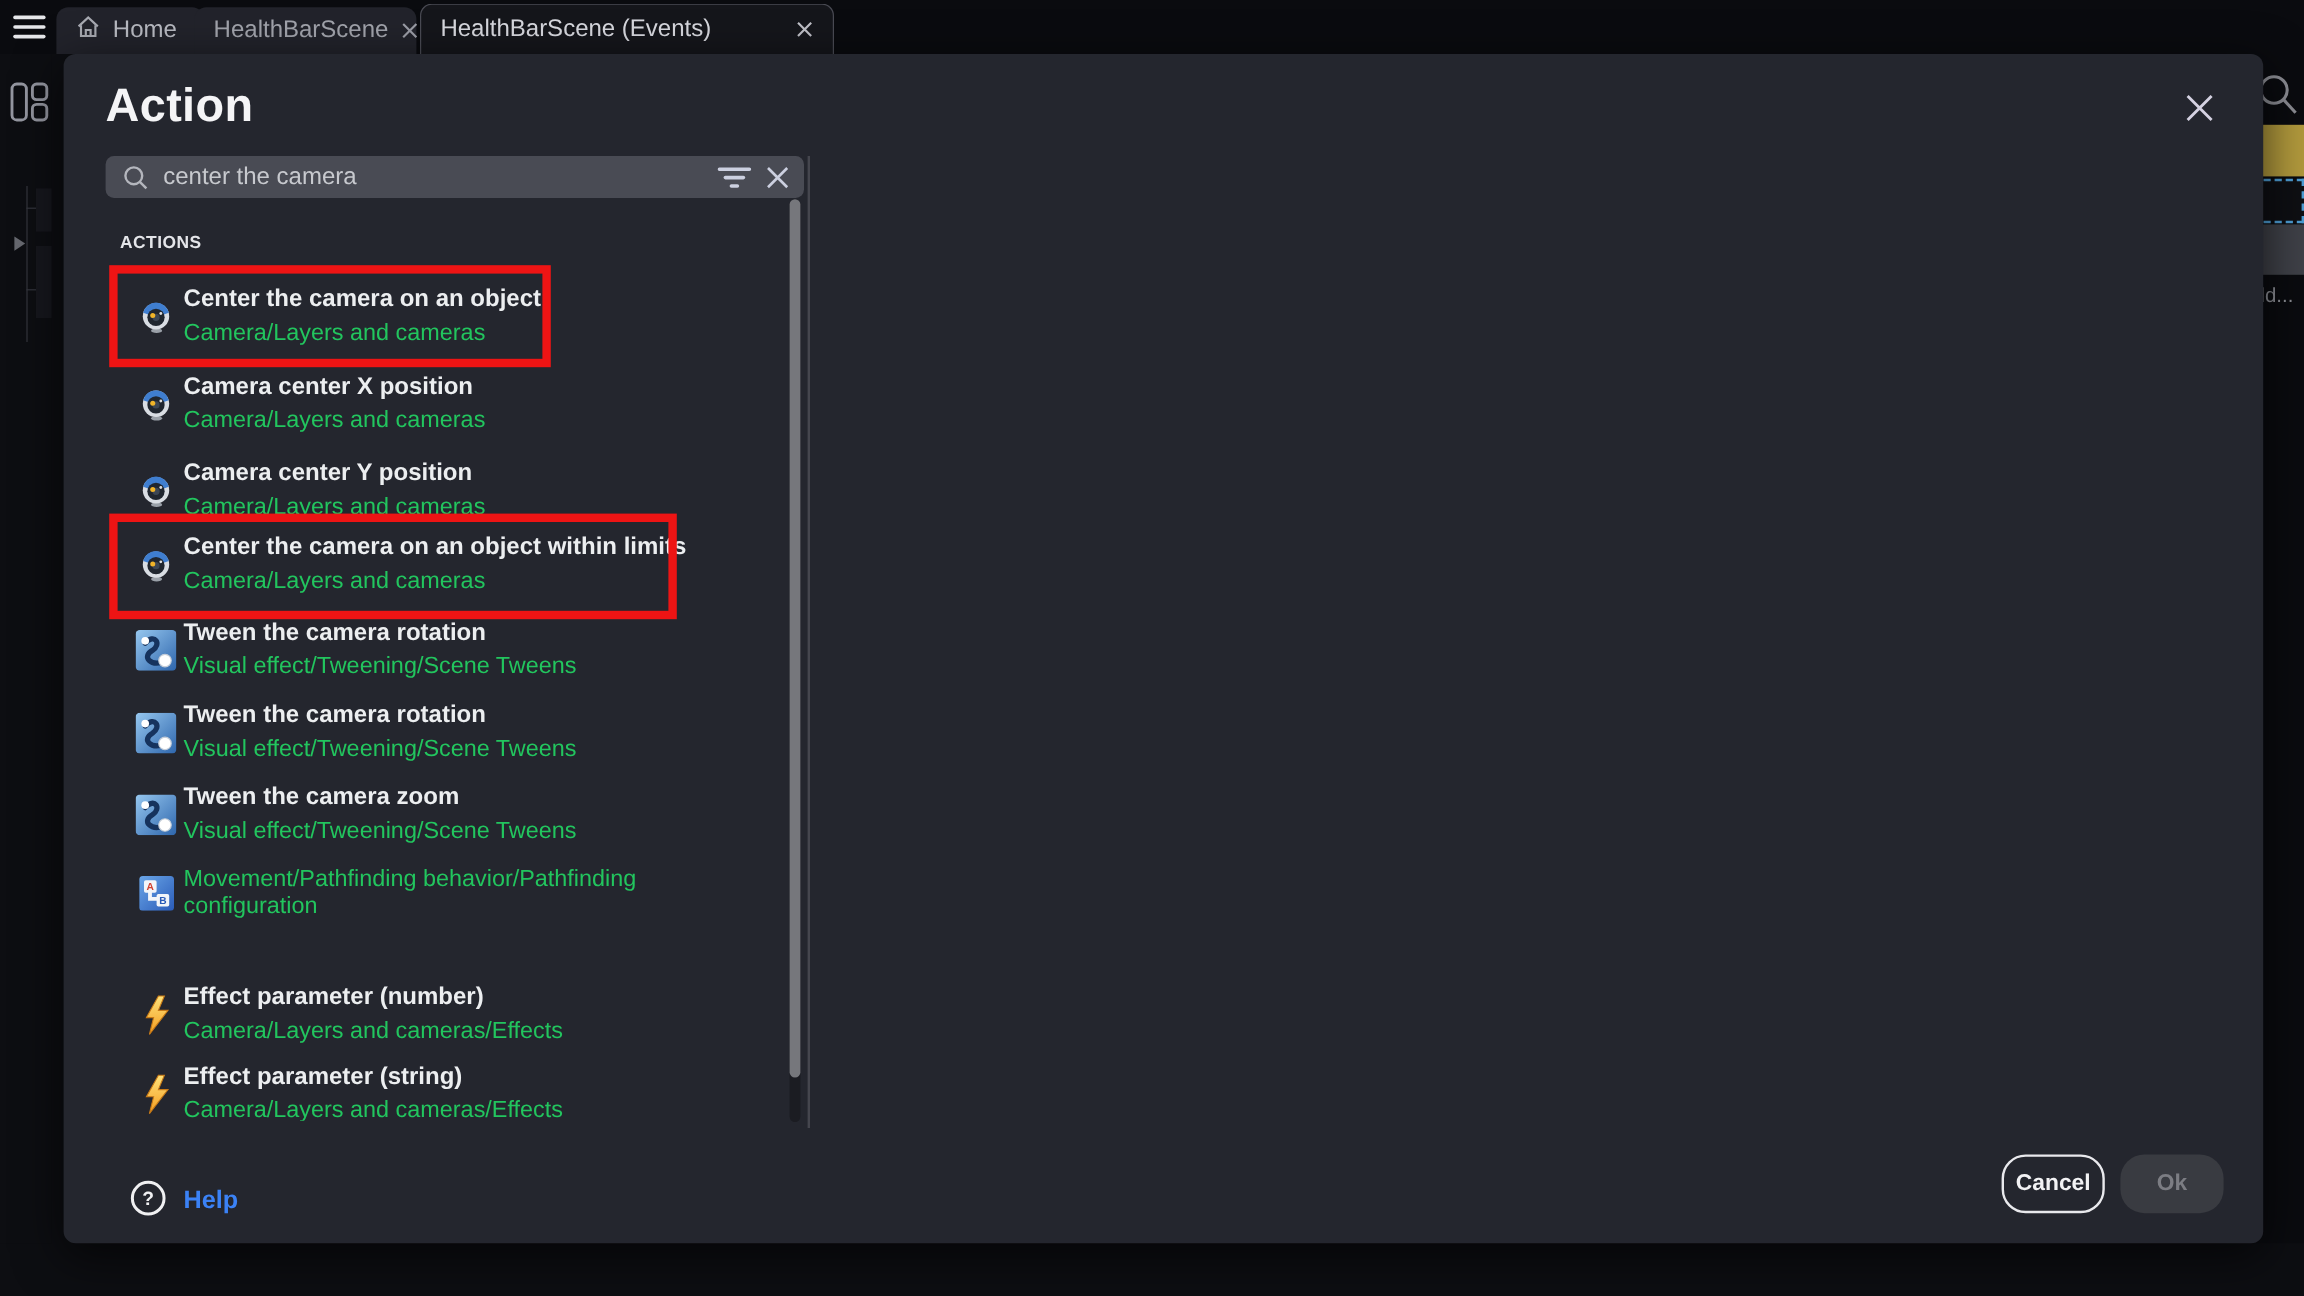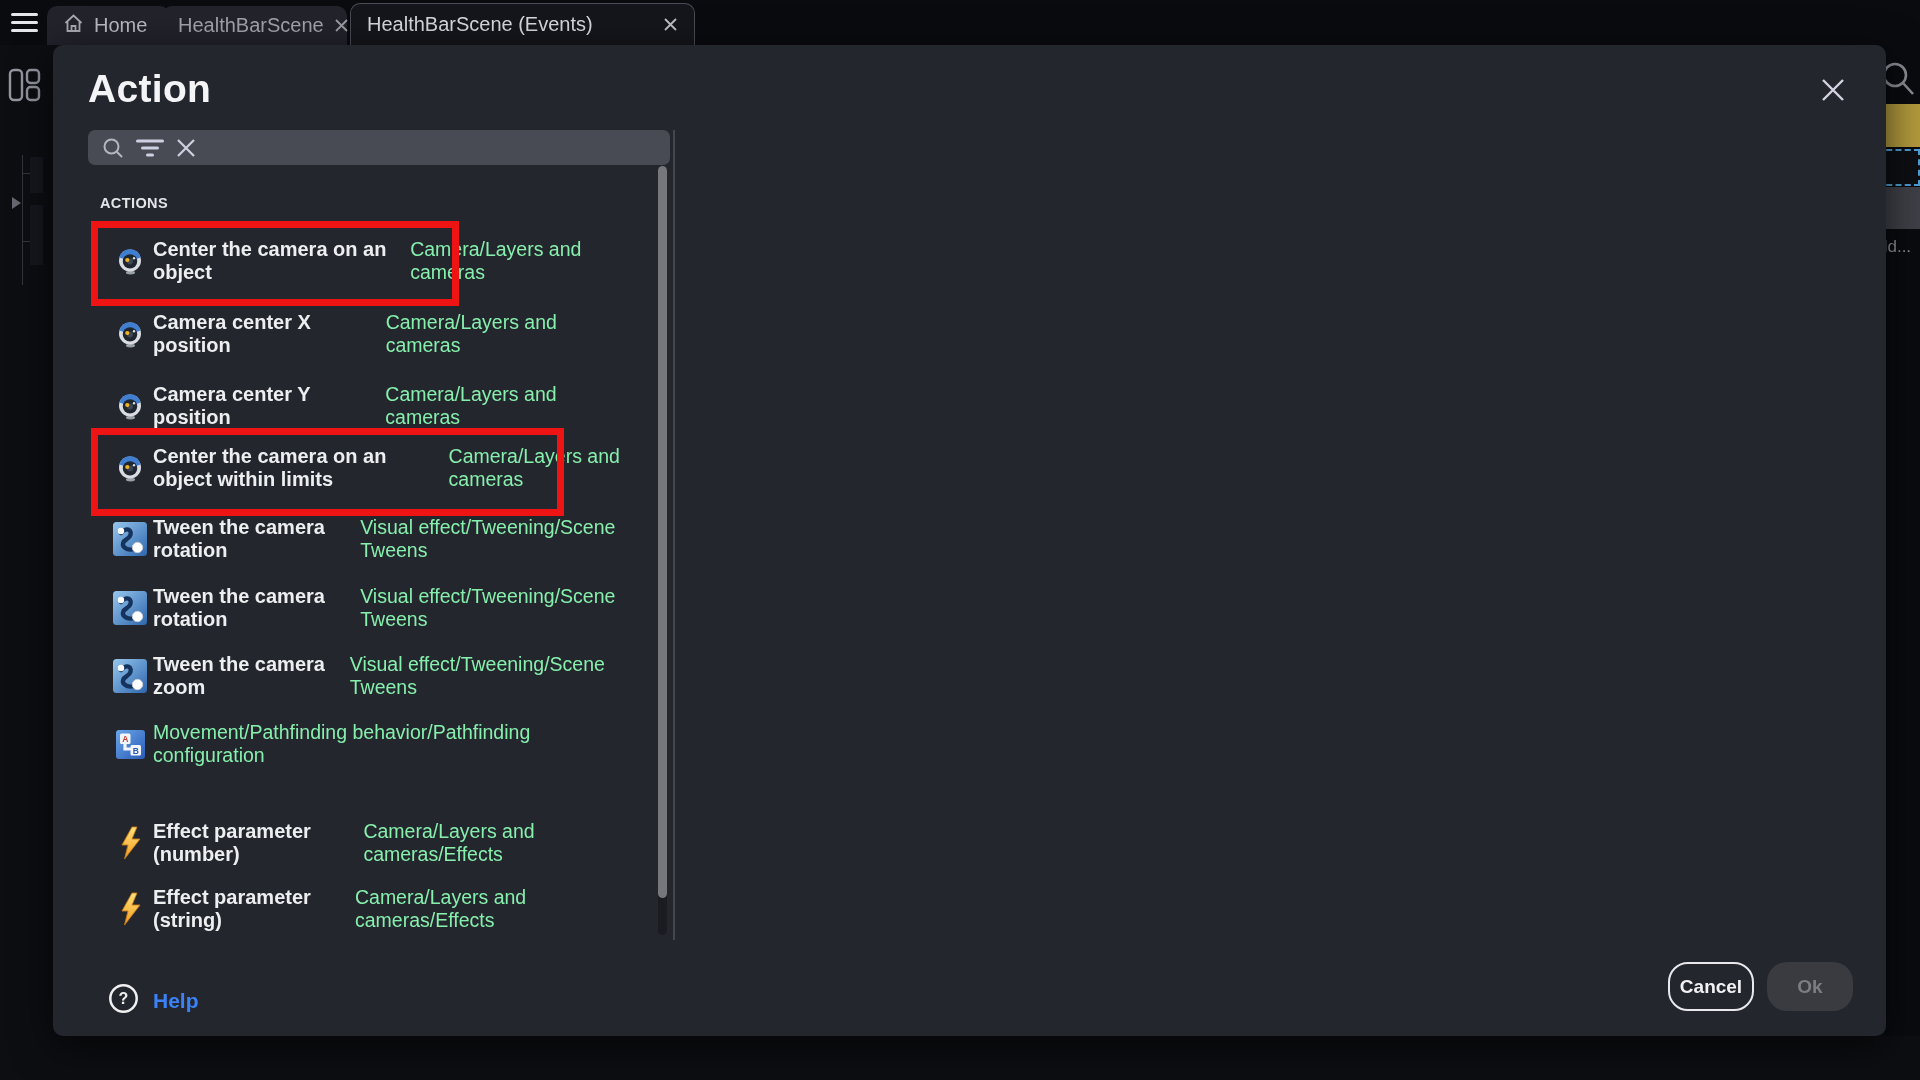--- a/index.html
+++ b/index.html
@@ -48,23 +48,23 @@
   .sb-ico { display:flex; align-items:center; cursor:pointer; }
 
   .divider { position:absolute; left:620px; top:85px; width:2px; height:810px; background:#45464e; }
   .scroll-track { position:absolute; left:605px; top:121px; width:9px; height:769px; background:#1b1c22; border-radius:5px; }
   .scroll-thumb { position:absolute; left:0; top:0; width:9px; height:732px; background:#76777c; border-radius:5px; cursor:grab; }
 
   .list { position:absolute; left:35px; top:125px; width:570px; height:764px; overflow:hidden; }
   .list-header { position:absolute; left:12px; top:25px; font-size:14.5px; font-weight:700; color:#e4e5e9; letter-spacing:.4px; }
   .row { position:absolute; left:19px; width:535px; display:flex; align-items:center; gap:0; cursor:pointer; }
   .row-icon { width:46px; min-width:46px; display:flex; justify-content:center; align-items:center; }
-  .row-text { display:flex; flex-direction:row; gap:5px; max-width:470px; }
+  .row-text { display:flex; flex-direction:column; gap:5px; max-width:470px; }
   .row-title { font-size:20px; font-weight:700; color:#eceef0; line-height:23px; }
-  .row-sub { font-size:19.5px; font-weight:400; color:#86efac; line-height:23px; }
+  .row-sub { font-size:19.5px; font-weight:400; color:#22c55e; line-height:23px; }
 
   .annot { position:absolute; border:7px solid #ee1414; z-index:6; pointer-events:none; }
   .annot.a1 { left:38px; top:176px; width:368px; height:85px; }
   .annot.a2 { left:38px; top:383px; width:473px; height:88px; }
 
   .footer-help { position:absolute; left:55px; top:938px; display:flex; align-items:center; gap:14px; cursor:pointer; }
   .help-label { font-size:21px; font-weight:700; color:#3b82f6; }
   .btn { position:absolute; top:917px; width:86px; height:49px; border-radius:20px; font-size:19px; font-weight:700;
          display:flex; align-items:center; justify-content:center; cursor:pointer; font-family:"Liberation Sans", sans-serif; }
   .btn.cancel { left:1615px; background:transparent; border:2px solid #e9e9ed; color:#f2f2f4; }
@@ -166,20 +166,21 @@
       </svg>
   </div>
 
   <div class="searchbar">
     <span class="sb-ico">
       <svg width="22" height="22" viewBox="0 0 22 22" fill="none" stroke="#b4b6bd" stroke-width="2">
           <circle cx="9.5" cy="9.5" r="7"></circle>
           <path d="M14.5 14.5 L20 20"></path>
         </svg>
     </span>
+    <input type="text" value="center the camera" style="">
     <span class="sb-ico">
       <svg width="28" height="22" viewBox="0 0 28 22" stroke="#ccd0e0" stroke-width="3" stroke-linecap="round">
         <path d="M1.5 4 H26.5"></path>
           <path d="M6.5 11 H21.5"></path>
           <path d="M11.5 18 H16.5"></path>
       </svg>
     </span>
     <span class="sb-ico">
       <svg width="20" height="20" viewBox="0 0 20 20" stroke="#ccd0e0" stroke-width="2.2">
           <path d="M2 2 L18 18 M18 2 L2 18"></path>

